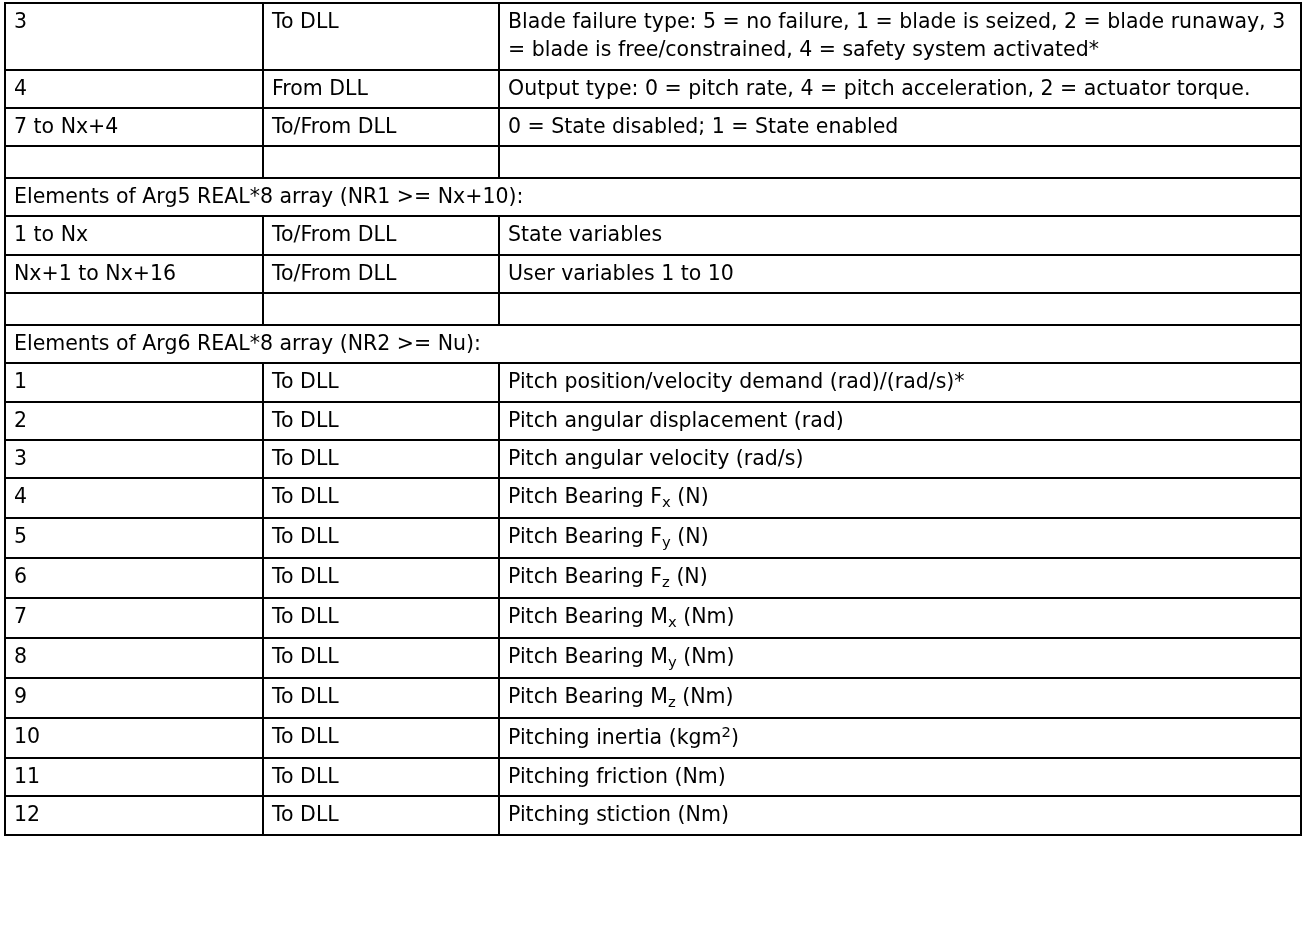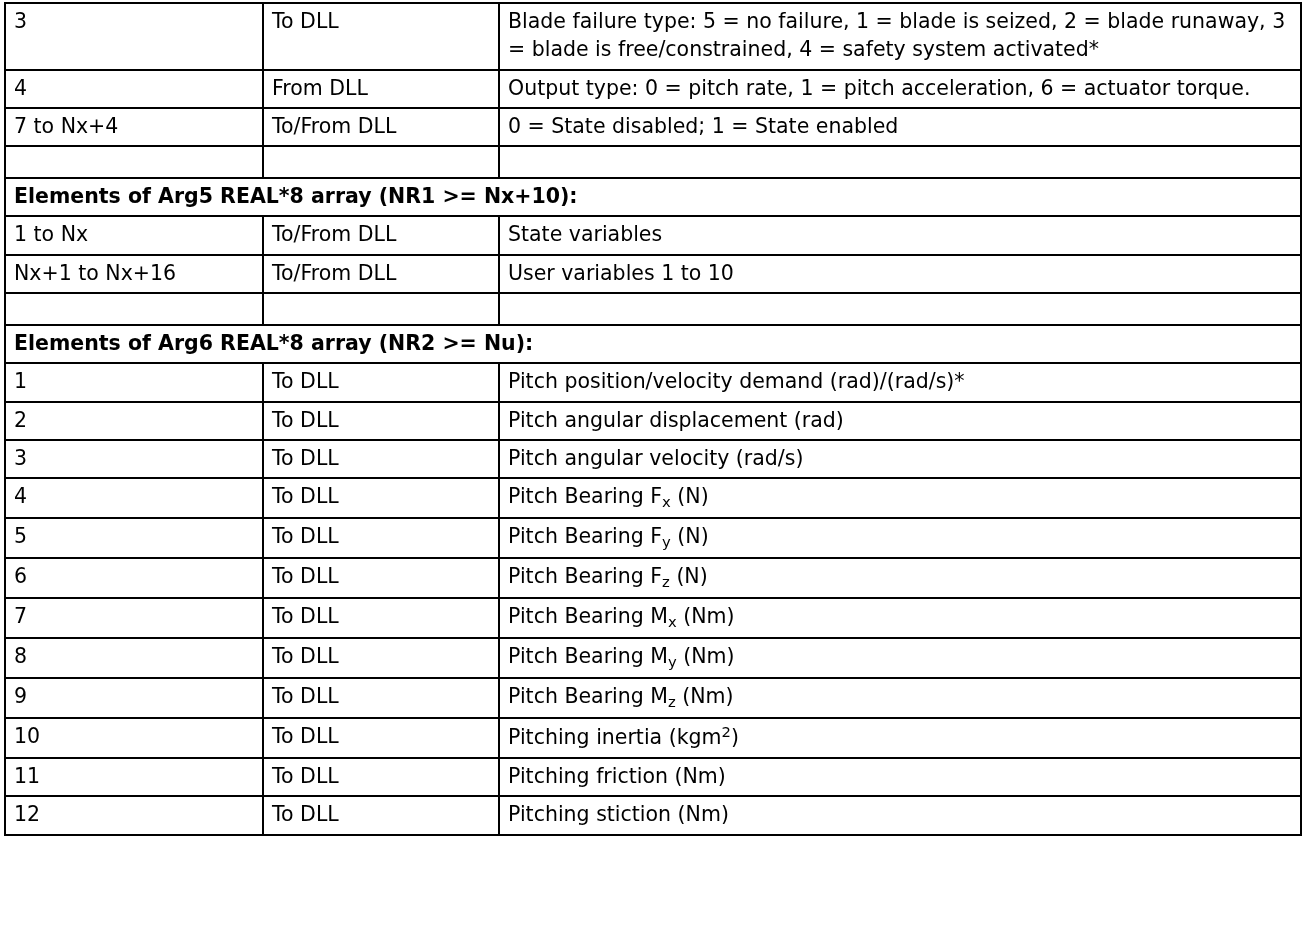--- a/index.html
+++ b/index.html
@@ -34,21 +34,21 @@
   }
   col.c1 { width: 258px; }
   col.c2 { width: 236px; }
   col.c3 { width: 802px; }
 
   td.spacer {
     height: 22px;
     padding: 0;
   }
   td.section {
-    font-weight: bold;
+    font-weight: normal;
     padding: 4px 8px 6px 8px;
   }
   sub {
     font-size: 0.72em;
     vertical-align: -0.25em;
   }
   sup {
     font-size: 0.72em;
     vertical-align: 0.5em;
   }
@@ -65,21 +65,21 @@
     </colgroup>
     <tbody>
         <tr>
           <td>3</td>
           <td>To DLL</td>
           <td>Blade failure type: 5 = no failure, 1 = blade is seized, 2 = blade runaway, 3 = blade is free/constrained, 4 = safety system activated*</td>
         </tr>
         <tr>
           <td>4</td>
           <td>From DLL</td>
-          <td>Output type: 0 = pitch rate, 1 = pitch acceleration, 6 = actuator torque.</td>
+          <td>Output type: 0 = pitch rate, 4 = pitch acceleration, 2 = actuator torque.</td>
         </tr>
         <tr>
           <td>7 to Nx+4</td>
           <td>To/From DLL</td>
           <td>0 = State disabled; 1 = State enabled</td>
         </tr>
         <tr>
           <td class="spacer"></td>
           <td class="spacer"></td>
           <td class="spacer"></td>

